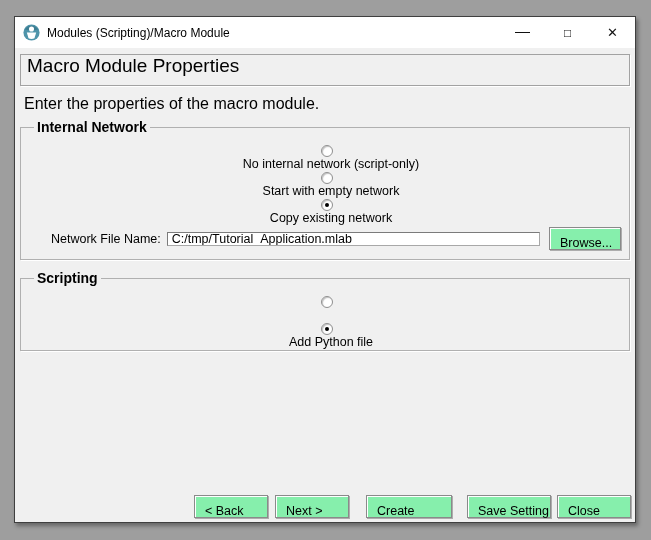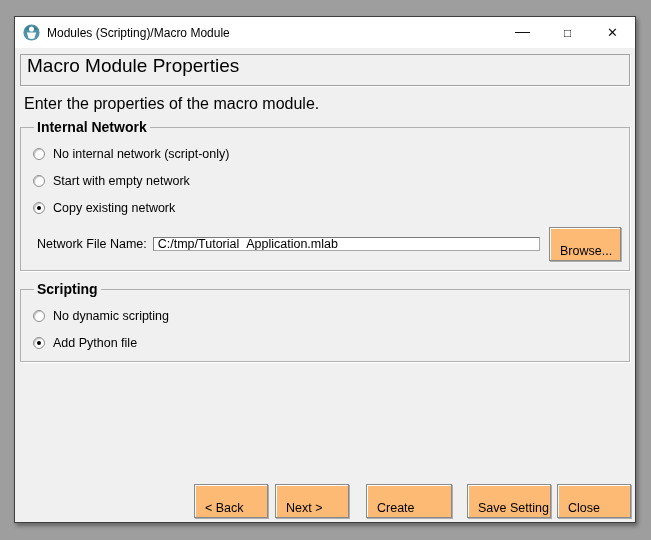--- a/index.html
+++ b/index.html
@@ -76,20 +76,21 @@
     font-size: 14px;
     font-weight: bold;
     padding: 0 3px;
     margin-left: 5px;
   }
   .radio-row {
     display: flex;
     align-items: center;
     margin: 9px 0 0 4px;
     height: 18px;
+    flex-direction: column;
   }
   .radio {
     width: 12px; height: 12px;
     border-radius: 50%;
     border: 1px solid #8f8f8f;
     background: #fff;
     box-shadow: inset 1px 1px 1px rgba(120,120,120,0.45);
     position: relative;
     flex: 0 0 auto;
   }
@@ -98,44 +99,44 @@
     position: absolute;
     left: 3px; top: 3px;
     width: 4px; height: 4px;
     background: #000;
     border-radius: 50%;
   }
   .radio-label { font-size: 12.5px; margin-left: 8px; white-space: nowrap; }
   .file-row {
     display: flex;
     align-items: center;
-    margin: 10px 0 0 8px;
+    margin: 10px 0 0 22px;
   }
   .file-label { font-size: 12.5px; white-space: nowrap; flex: 0 0 auto; }
   .file-input {
     flex: 1 1 auto;
     height: 14px;
     margin-left: 6px;
     border: 1px solid #7b7b7b;
     border-bottom-color: #a8a8a8;
     border-right-color: #a8a8a8;
     background: #ffffff;
     font-family: "Liberation Sans", "DejaVu Sans", sans-serif;
     font-size: 12.5px;
     padding: 0 4px;
     min-width: 0;
   }
   .btn95 {
-    background: #fdba74;
+    background: #86efac;
     border: 1px solid #8a8a8a;
     box-shadow: inset 1px 1px 0 #ffffff, 1px 1px 0 #adadad;
     font-family: "Liberation Sans", "DejaVu Sans", sans-serif;
     font-size: 12.5px;
     height: 23px;
-    padding: 16px 10px;
+    padding: 8px 10px;
     cursor: default;
     white-space: nowrap;
   }
   .browse-btn { margin-left: 9px; width: 72px; flex: 0 0 auto; }
   .footer {
     position: absolute;
     right: 4px;
     bottom: 4px;
     display: flex;
     align-items: center;
@@ -198,21 +199,20 @@
         <input class="file-input" type="text" value="C:/tmp/Tutorial_Application.mlab" style="">
         <button class="btn95 browse-btn">Browse...</button>
       </div>
     </fieldset>
 
     <fieldset class="groupbox">
       <legend>Scripting</legend>
 
       <div class="radio-row">
         <span class="radio"></span>
-        <span class="radio-label">No dynamic scripting</span>
       </div>
 
       <div class="radio-row">
         <span class="radio selected"></span>
         <span class="radio-label">Add Python file</span>
       </div>
     </fieldset>
 
     <div class="footer">
       <button class="btn95 btn-back">&lt; Back</button>

